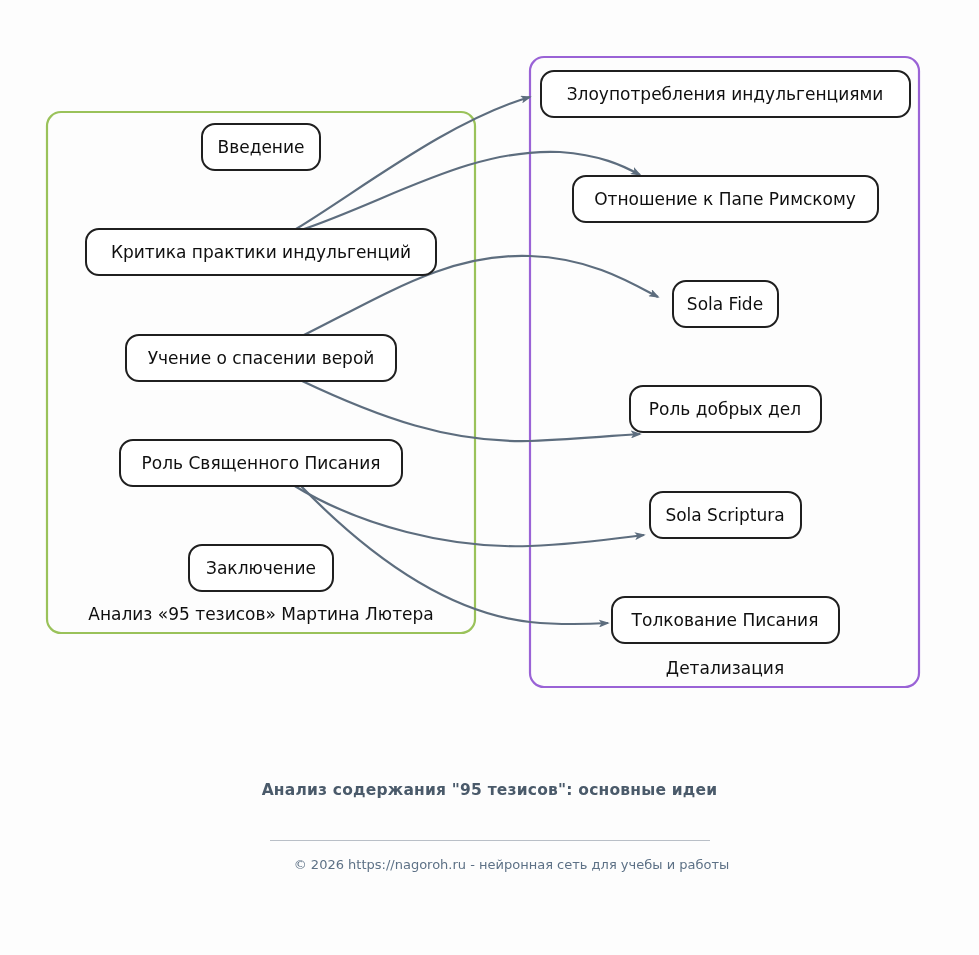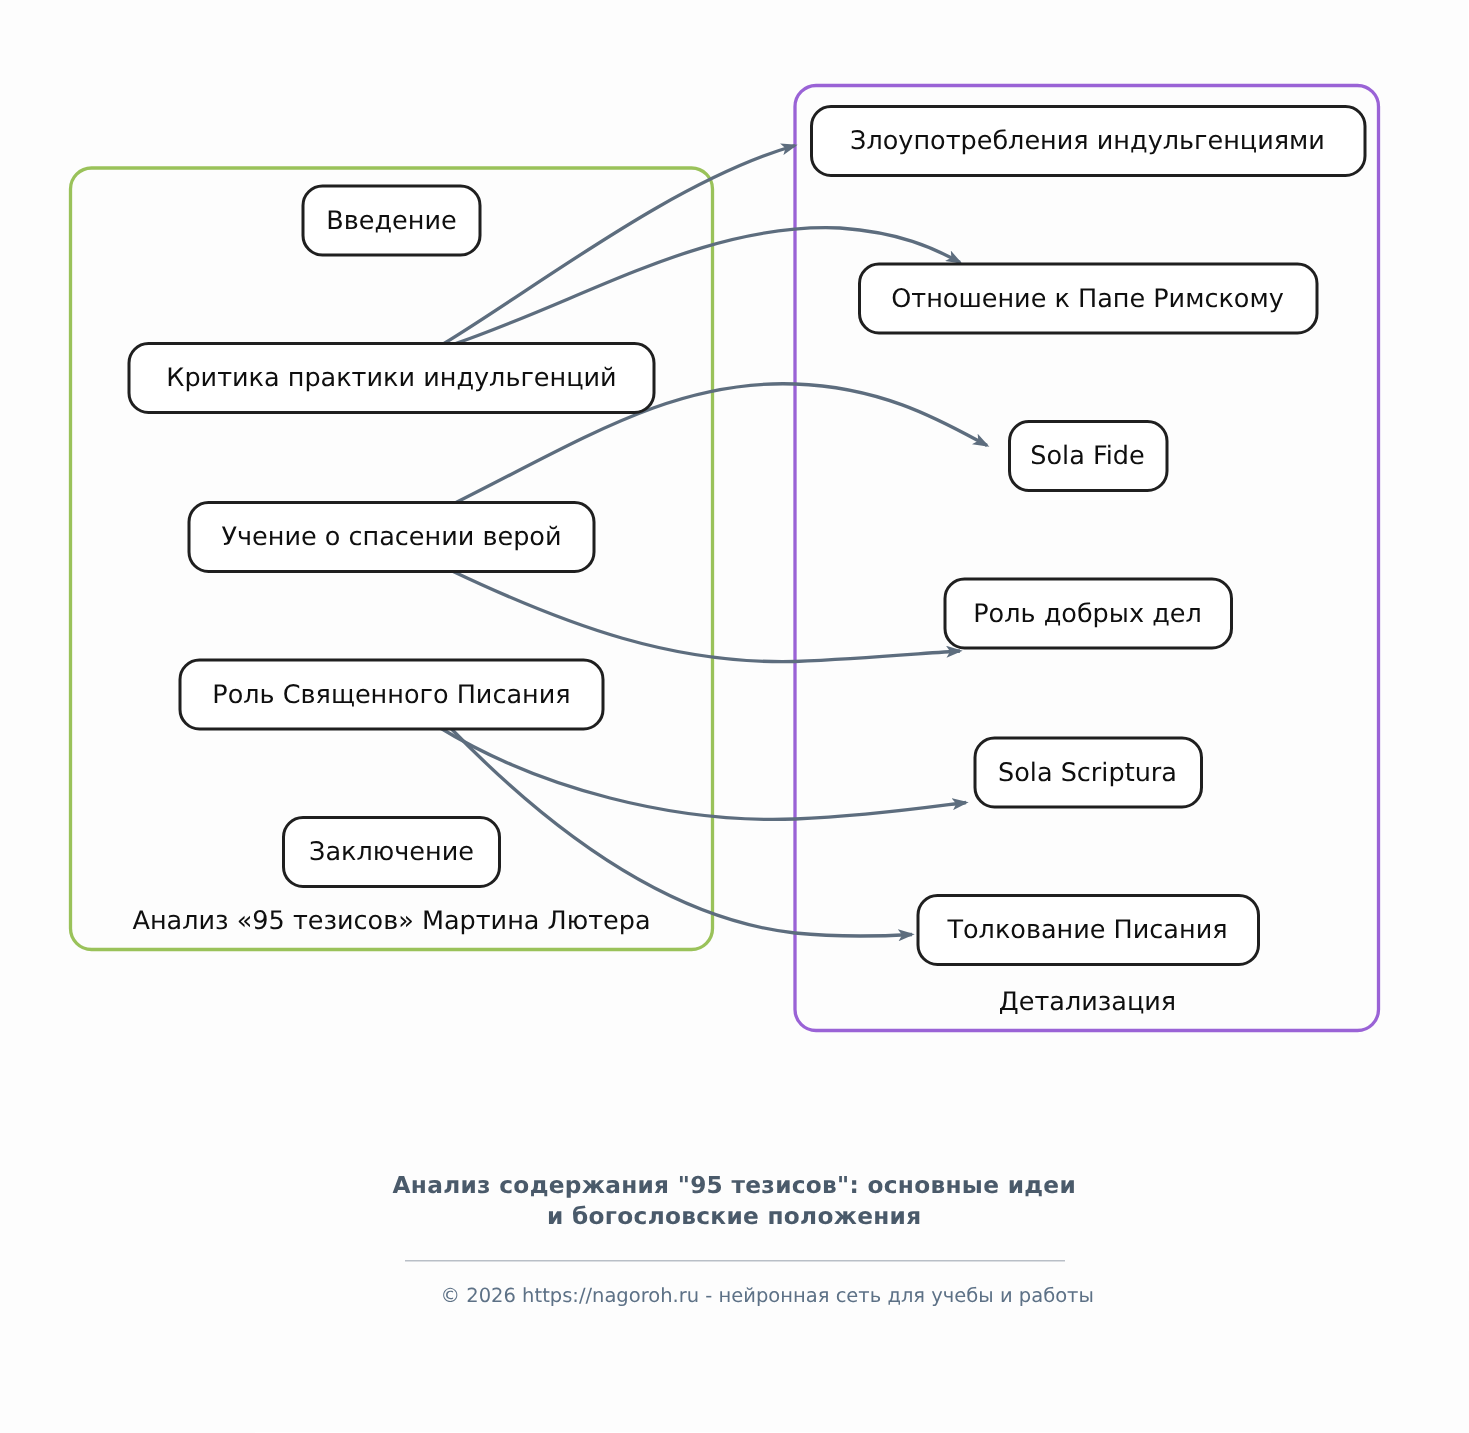--- a/index.html
+++ b/index.html
@@ -173,20 +173,19 @@
     </g>
 
     <g>
       <rect class="node-rect" x="612" y="597" width="227" height="46" rx="13" ry="13"></rect>
       <text class="node-label" x="725" y="621">Толкование Писания</text>
     </g>
   </svg>
 
   <div class="footer" id="footer-title">
     <div>Анализ содержания "95 тезисов": основные идеи</div>
-    <div>и богословские положения</div>
   </div>
 
   <div id="footer-rule"></div>
 
   <div class="footer" id="footer-credit">© 2026 https://nagoroh.ru - нейронная сеть для учебы и работы</div>
 
 </div>
 
 </body></html>

